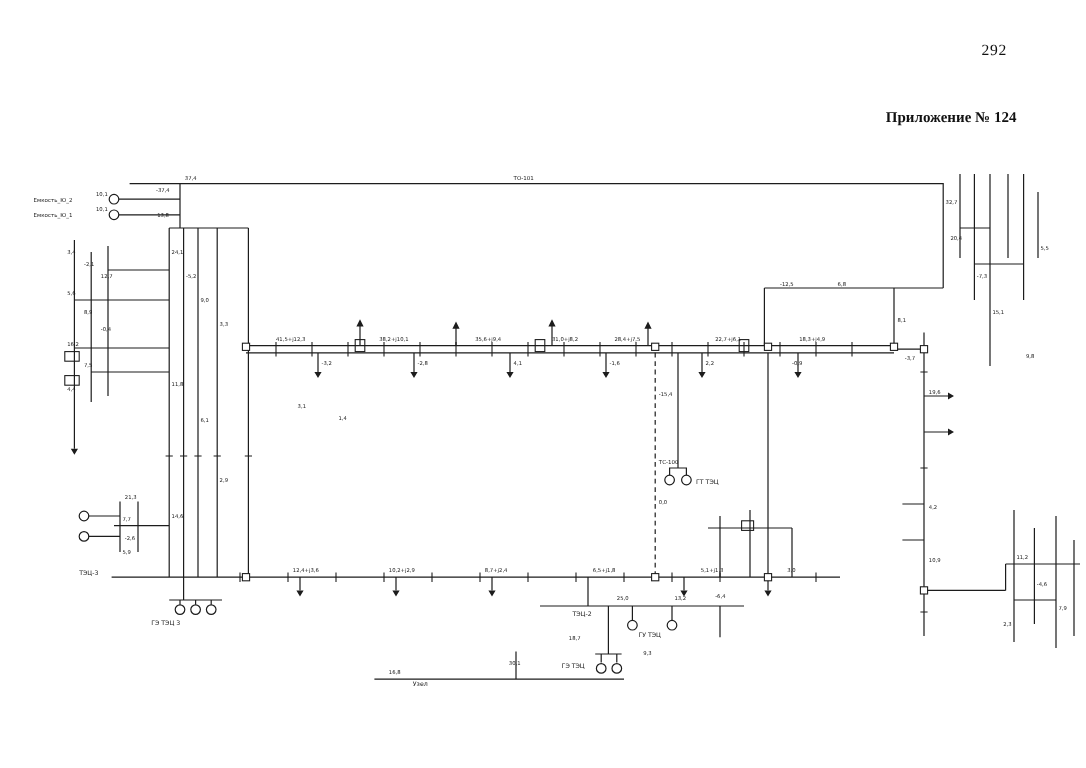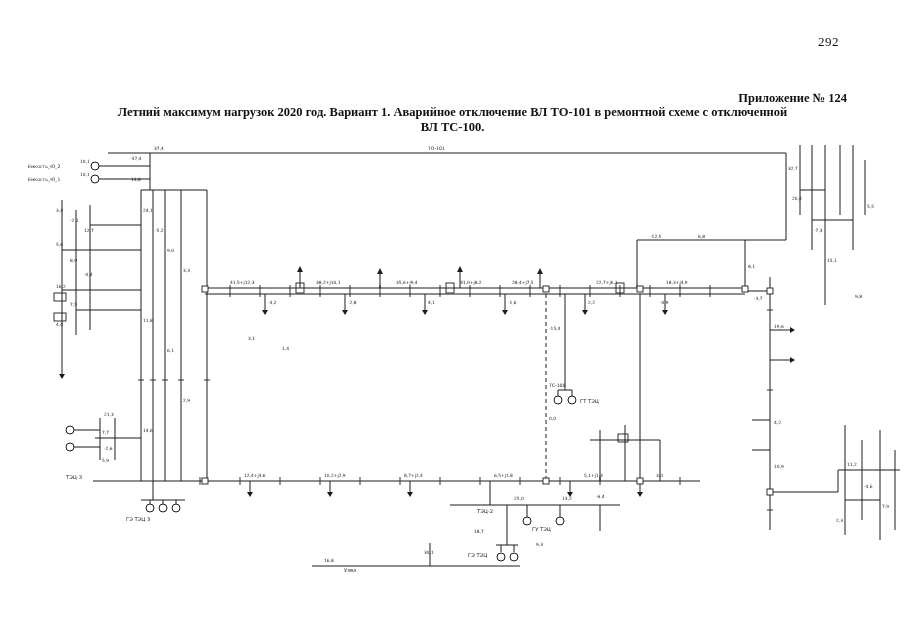--- a/index.html
+++ b/index.html
@@ -31,24 +31,20 @@
 </style>
 </head>
 <body>
 
 <div class="page">
 
   <div class="page-number">292</div>
 
   <div class="appendix">Приложение № 124</div>
 
-  <div class="diagram-title">
-    <span>Летний максимум нагрузок 2020 год. Вариант 1. Аварийное отключение ВЛ ТО-101 в ремонтной схеме с отключенной</span><br>
-    <span>ВЛ ТС-100.</span>
-  </div>
 
   <svg class="netmap" width="905" height="640" viewBox="0 0 905 640">
 
     <g stroke="#1c1c1c" stroke-width="1" fill="none">
       <path d="M108,153 H786 V240 M637,240 H786 M745,240 V288 M637,240 V288
                M150,153 V190 M99,166 H150 M99,179 H150
                M141,190 H207 M141,190 V481 M153,190 V481 M165,190 V481 M181,190 V481 M207,190 V481
                M62,200 V340 M76,210 V335 M90,205 V330 M62,250 H141 M62,290 H141 M76,310 H141 M90,225 H141 M62,340 V374
                M100,418 V460 M115,418 V460 M95,438 H141 M74,430 H100 M74,447 H100
                M205,288 H745 M205,294 H745

